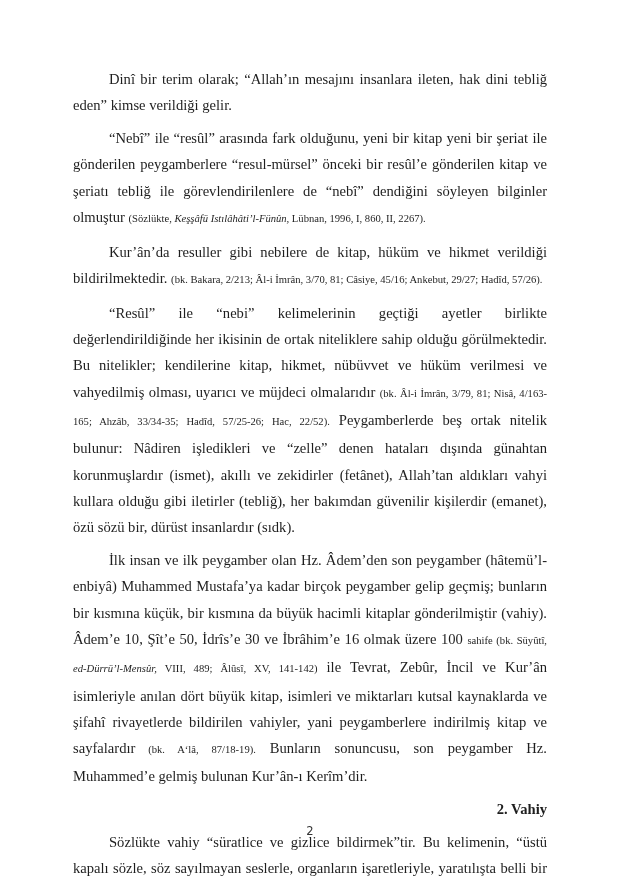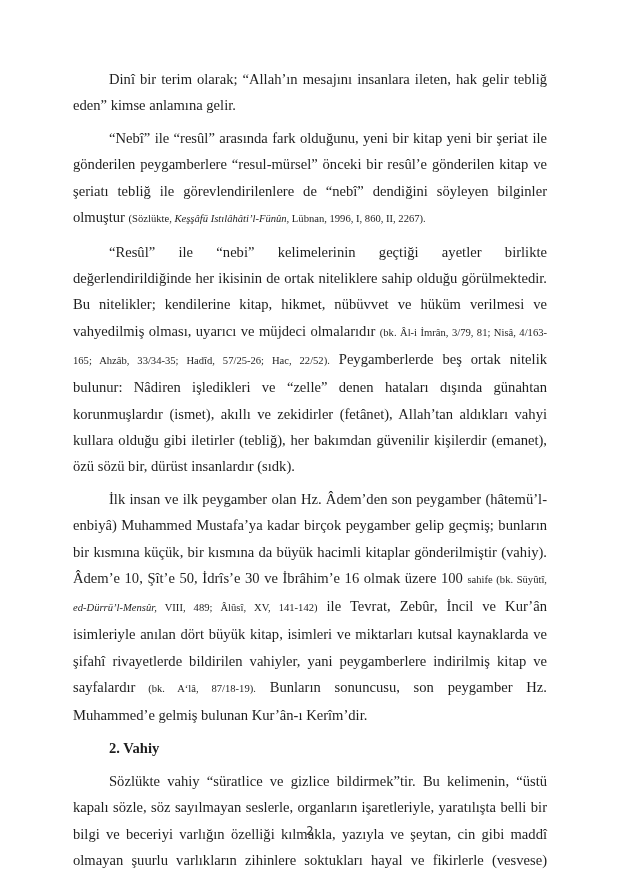--- a/index.html
+++ b/index.html
@@ -17,46 +17,50 @@
   }
   .page p { margin: 0 0 6.5px 0; }
   .page p.indent { text-indent: 36px; }
   .page p.cont { text-indent: 0; }
   .small { font-size: 10.6px; }
   .small i, i.small { }
   .heading {
     font-weight: bold;
     margin: 0 0 6.5px 0;
     padding-left: 36px;
-    text-align: left;
+    text-align: right;
   }
   .pagenum {
     position: absolute;
     left: 0; width: 620px;
     top: 824px;
     text-align: center;
     font-family: "DejaVu Sans", sans-serif;
     font-size: 11.5px;
     color: #333;
   }
 </style>
 </head>
 <body>
 
 <div class="page">
 
   <p class="indent">
-    <span>Dinî bir terim olarak; “Allah’ın mesajını insanlara ileten, hak gelir tebliğ eden” kimse anlamına gelir.</span>
+    <span>Dinî bir terim olarak; “Allah’ın mesajını insanlara ileten, hak dini tebliğ eden” kimse verildiği gelir.</span>
   </p>
 
   <p class="indent">
     <span>“Nebî” ile “resûl” arasında fark olduğunu, yeni bir kitap yeni bir şeriat ile gönderilen peygamberlere “resul-mürsel” önceki bir resûl’e gönderilen kitap ve şeriatı tebliğ ile görevlendirilenlere de “nebî” dendiğini söyleyen bilginler olmuştur</span>
     <span class="small"><span>(Sözlükte, </span><i>Keşşâfü Istılâhâti’l-Fünûn,</i><span> Lübnan, 1996, I, 860, II, 2267).</span></span>
   </p>
 
+  <p class="indent">
+    <span>Kur’ân’da resuller gibi nebilere de kitap, hüküm ve hikmet verildiği bildirilmektedir.</span>
+    <span class="small">(bk. Bakara, 2/213; Âl-i İmrân, 3/70, 81; Câsiye, 45/16; Ankebut, 29/27; Hadîd, 57/26).</span>
+  </p>
 
   <p class="indent">
     <span>“Resûl” ile “nebi” kelimelerinin geçtiği ayetler birlikte değerlendirildiğinde her ikisinin de ortak niteliklere sahip olduğu görülmektedir. Bu nitelikler; kendilerine kitap, hikmet, nübüvvet ve hüküm verilmesi ve vahyedilmiş olması, uyarıcı ve müjdeci olmalarıdır</span>
     <span class="small">(bk. Âl-i İmrân, 3/79, 81; Nisâ, 4/163-165; Ahzâb, 33/34-35; Hadîd, 57/25-26; Hac, 22/52).</span>
     <span>Peygamberlerde beş ortak nitelik bulunur: Nâdiren işledikleri ve “zelle” denen hataları dışında günahtan korunmuşlardır (ismet), akıllı ve zekidirler (fetânet), Allah’tan aldıkları vahyi kullara olduğu gibi iletirler (tebliğ), her bakımdan güvenilir kişilerdir (emanet), özü sözü bir, dürüst insanlardır (sıdk).</span>
   </p>
 
   <p class="indent">
     <span>İlk insan ve ilk peygamber olan Hz. Âdem’den son peygamber (hâtemü’l-enbiyâ) Muhammed Mustafa’ya kadar birçok peygamber gelip geçmiş; bunların bir kısmına küçük, bir kısmına da büyük hacimli kitaplar gönderilmiştir (vahiy). Âdem’e 10, Şît’e 50, İdrîs’e 30 ve İbrâhim’e 16 olmak üzere 100</span>
     <span class="small"><span>sahife (bk. Süyûtî, </span><i>ed-Dürrü’l-Mensûr,</i><span> VIII, 489; Âlûsî, XV, 141-142)</span></span><span> ile Tevrat, Zebûr, İncil ve Kur’ân isimleriyle anılan dört büyük kitap, isimleri ve miktarları kutsal kaynaklarda ve şifahî rivayetlerde bildirilen vahiyler, yani peygamberlere indirilmiş kitap ve sayfalardır</span><span class="small"> (bk. A‘lâ, 87/18-19).</span><span> Bunların sonuncusu, son peygamber Hz. Muhammed’e gelmiş bulunan Kur’ân-ı Kerîm’dir.</span>

